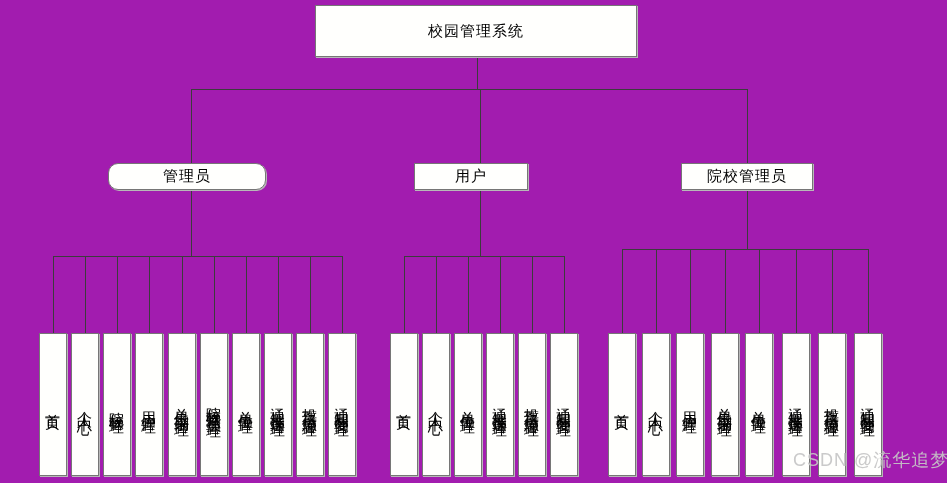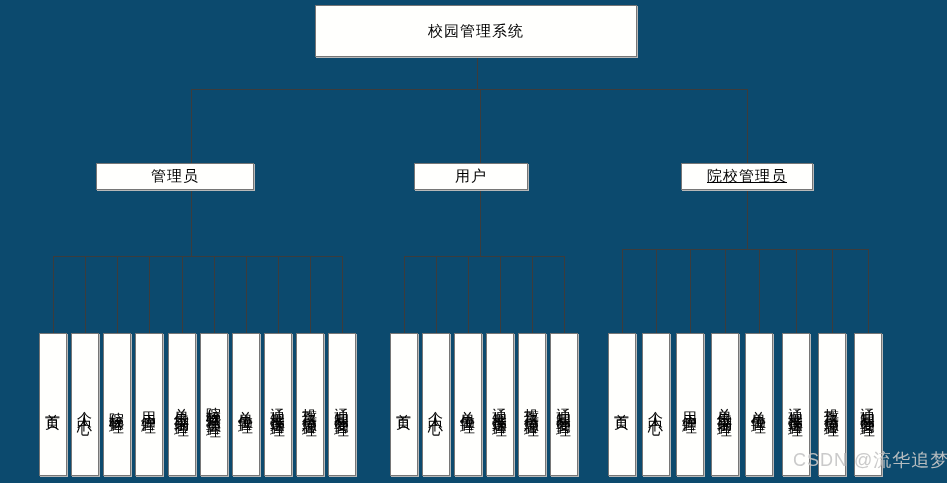--- a/index.html
+++ b/index.html
@@ -5,21 +5,21 @@
   * { margin: 0; padding: 0; box-sizing: content-box; }
   html, body {
     width: 947px; height: 483px;
     font-family: "Liberation Sans", "DejaVu Sans", sans-serif;
     background: #fffffa;
     overflow: hidden;
   }
   .canvas {
     position: relative;
     width: 947px; height: 483px;
-    background: #0c4a6e;
+    background: #a21caf;
   }
   svg.connectors {
     position: absolute; left: 0; top: 0;
     width: 947px; height: 483px;
   }
   .node {
     position: absolute;
     background: #fffffd;
     border: 1px solid #767676;
     box-shadow: 1px 1px 0 #b8b8b8;
@@ -29,23 +29,23 @@
     color: #000000;
     font-size: 15px;
   }
   .node.root {
     left: 315px; top: 5px; width: 320px; height: 50px;
     font-size: 15px; letter-spacing: 1px;
   }
   .node.level2 {
     top: 163px; height: 25px; letter-spacing: 1px;
   }
-  .node.l2-admin   { left: 96px; width: 156px; }
+  .node.l2-admin   { left: 108px; width: 156px; border-radius: 10px; }
   .node.l2-user    { left: 414px; width: 112px; }
-  .node.l2-college { left: 681px; width: 130px; text-decoration: underline; }
+  .node.l2-college { left: 681px; width: 130px; }
   .node.leaf {
     top: 333px; width: 26px; height: 141px;
     writing-mode: vertical-rl;
     text-orientation: upright;
     letter-spacing: 3px;
     line-height: 1;
     font-size: 15px;
   }
   .watermark {
     position: absolute;

